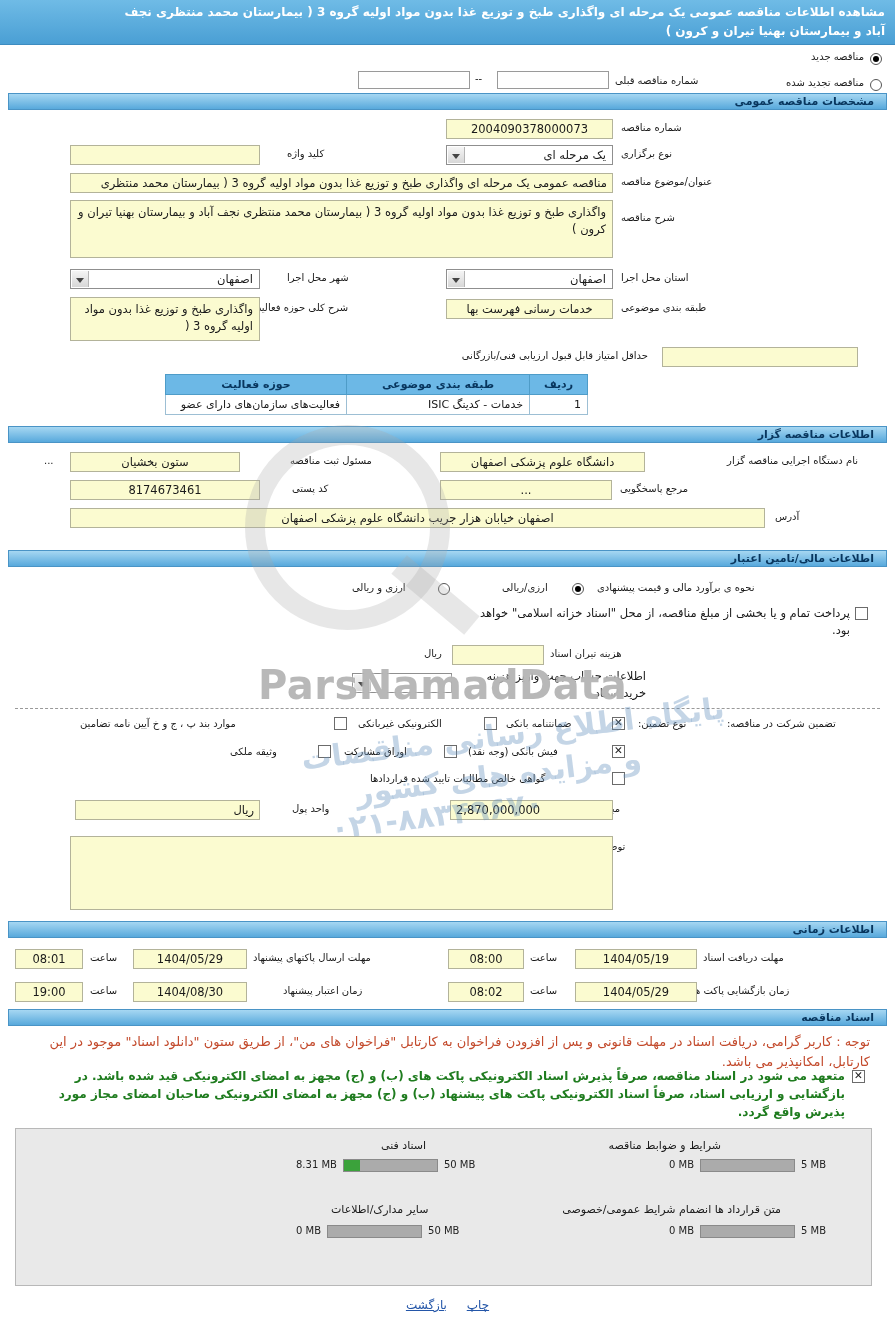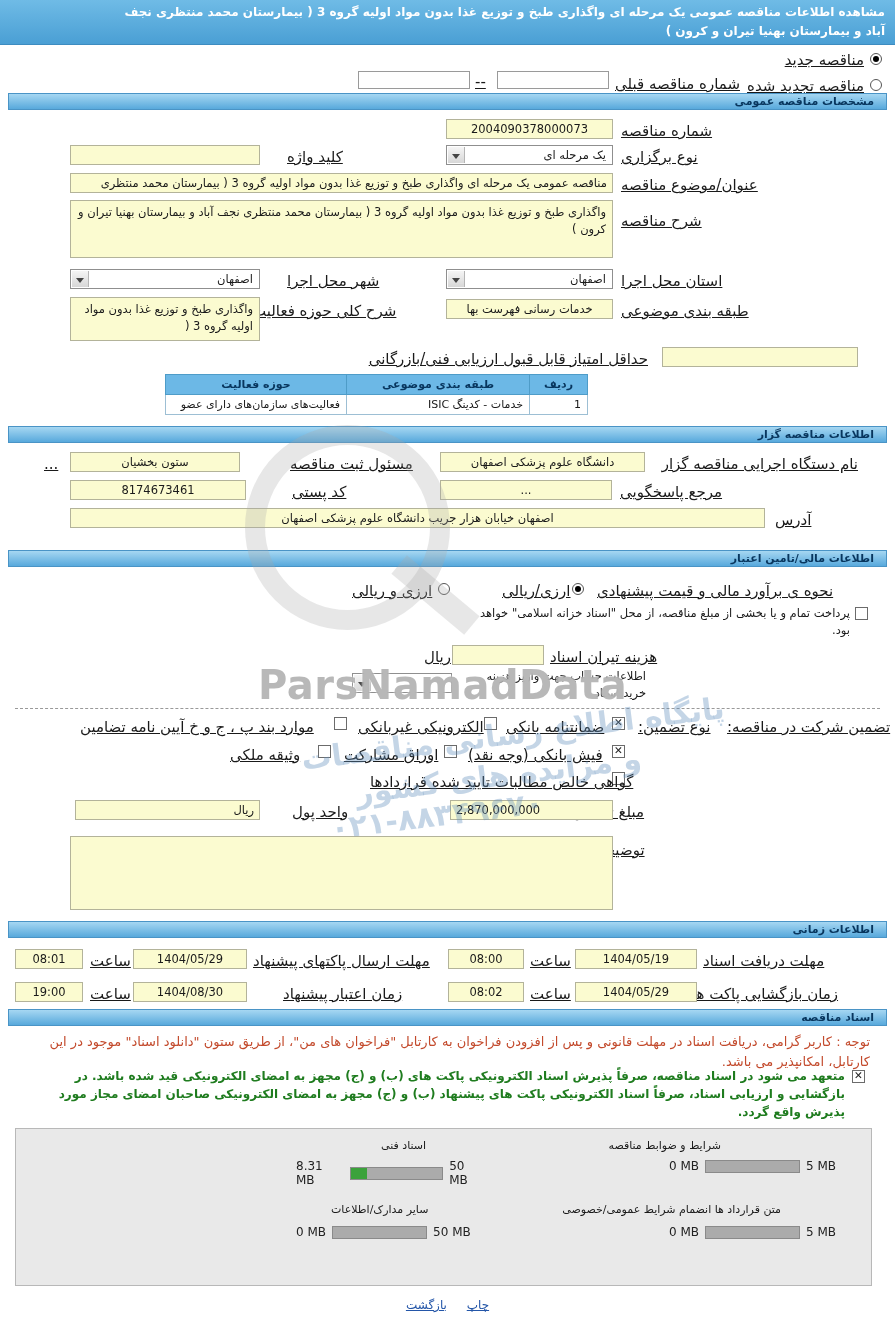--- a/index.html
+++ b/index.html
@@ -2,21 +2,21 @@
 <html lang="fa"><head>
 <meta charset="utf-8">
 <style>
   html,body{margin:0;padding:0;background:#fff;}
   .page{position:relative;width:895px;height:1326px;background:#ffffff;overflow:hidden;
         font-family:"DejaVu Sans",sans-serif;direction:rtl;}
   .topband{position:absolute;left:0;top:0;width:895px;height:44px;
         background:linear-gradient(#6fbbe6,#4a9fd4);border-bottom:1px solid #3d8cc0;}
   .topband .ttl{position:absolute;right:10px;left:110px;top:3px;color:#fff;font-weight:bold;
         font-size:12px;line-height:1.6;text-align:right;}
-  .lbl{position:absolute;font-size:15px;color:#1a1a1a;white-space:nowrap;text-decoration:underline;}
+  .lbl{position:absolute;font-size:10px;color:#1a1a1a;white-space:nowrap;}
   .fld{position:absolute;background:#FBFBD0;border:1px solid #b3b39a;height:20px;line-height:18px;
        font-size:11.5px;color:#1a1a1a;text-align:center;overflow:hidden;white-space:nowrap;box-sizing:border-box;}
   .fld.rt{text-align:right;padding:0 5px;}
   .fld.lt{text-align:left;padding:0 5px;}
   .num{direction:ltr;}
   .ta{position:absolute;background:#FBFBD0;border:1px solid #b3b39a;font-size:11.5px;color:#1a1a1a;
       text-align:right;padding:3px 6px;line-height:1.45;box-sizing:border-box;overflow:hidden;}
   .winp{position:absolute;background:#fff;border:1px solid #9a9a9a;height:18px;box-sizing:border-box;}
   .sel{position:absolute;background:#fff;border:1px solid #8f8f8f;height:20px;box-sizing:border-box;
        font-size:11.5px;line-height:18px;color:#1a1a1a;padding:0 6px 0 20px;overflow:hidden;white-space:nowrap;}
@@ -31,21 +31,21 @@
   .radio{position:absolute;width:12px;height:12px;border:1px solid #555;border-radius:50%;background:#fff;box-sizing:border-box;}
   .radio.checked::after{content:"";position:absolute;top:2px;left:2px;right:2px;bottom:2px;background:#000;border-radius:50%;}
   .cat-table{position:absolute;border-collapse:collapse;font-size:11px;}
   .cat-table th{background:#6cb8e6;color:#08365e;border:1px solid #4e9cc8;font-weight:bold;padding:3px 6px;white-space:nowrap;}
   .cat-table td{background:#fff;border:1px solid #9dbfd4;padding:3px 6px;color:#1a1a1a;white-space:nowrap;}
   .divider{position:absolute;left:15px;right:15px;border-top:1px dashed #999;}
   .noteblock{position:absolute;font-size:13px;line-height:1.5;text-align:right;}
   .panel{position:absolute;left:15px;top:1128px;width:857px;height:158px;background:#e9e9e9;
          border:1px solid #b8b8b8;box-sizing:border-box;}
   .upl-lbl{position:absolute;font-size:11px;color:#1a1a1a;white-space:nowrap;}
-  .upl-row{position:absolute;display:flex;direction:ltr;align-items:center;gap:6px;font-size:12px;color:#222;}
+  .upl-row{position:absolute;display:flex;direction:ltr;align-items:flex-start;gap:6px;font-size:10px;color:#222;}
   .track{width:95px;height:13px;background:#ababab;border:1px solid #8a8a8a;box-sizing:border-box;overflow:hidden;}
   .fill{height:100%;background:#3ba23b;width:0%;}
   .footer{position:absolute;left:0;right:0;top:1298px;text-align:center;font-size:12px;}
   .footer a{color:#2456a8;text-decoration:underline;margin:0 8px;cursor:pointer;}
   .wm{position:absolute;pointer-events:none;z-index:9;white-space:nowrap;}
   .txtblock{position:absolute;font-size:11.5px;color:#1a1a1a;text-align:right;line-height:1.5;}
 </style>
 </head>
 <body>
 
@@ -123,21 +123,21 @@
 
   <div class="lbl" style="right:37px;top:455px;">نام دستگاه اجرایی مناقصه گزار</div>
   <div class="fld" style="left:440px;top:452px;width:205px;">دانشگاه علوم پزشکی اصفهان</div>
   <div class="lbl" style="left:247px;top:455px;margin-left:43px;">مسئول ثبت مناقصه</div>
   <div class="fld" style="left:70px;top:452px;width:170px;">ستون بخشیان</div>
   <div class="lbl" style="left:44px;top:455px;">...</div>
 
   <div class="lbl" style="left:620px;top:483px;">مرجع پاسخگویی</div>
   <div class="fld" style="left:440px;top:480px;width:172px;">...</div>
   <div class="lbl" style="left:292px;top:483px;">کد پستی</div>
-  <div class="fld num" style="left:70px;top:480px;width:176px;">8174673461</div>
+  <div class="fld num" style="left:70px;top:480px;width:190px;">8174673461</div>
 
   <div class="lbl" style="left:775px;top:511px;">آدرس</div>
   <div class="fld" style="left:70px;top:508px;width:695px;">اصفهان خیابان هزار جریب دانشگاه علوم پزشکی اصفهان</div>
 
   <div class="secbar" style="top:550px;">اطلاعات مالی/تامین اعتبار</div>
 
   <div class="lbl" style="left:597px;top:582px;text-align:right;">نحوه ی برآورد مالی و قیمت پیشنهادی</div>
   <div class="radio checked" style="left:572px;top:583px;"></div>
   <div class="lbl" style="left:502px;top:582px;">ارزی/ریالی</div>
   <div class="radio" style="left:438px;top:583px;"></div>

